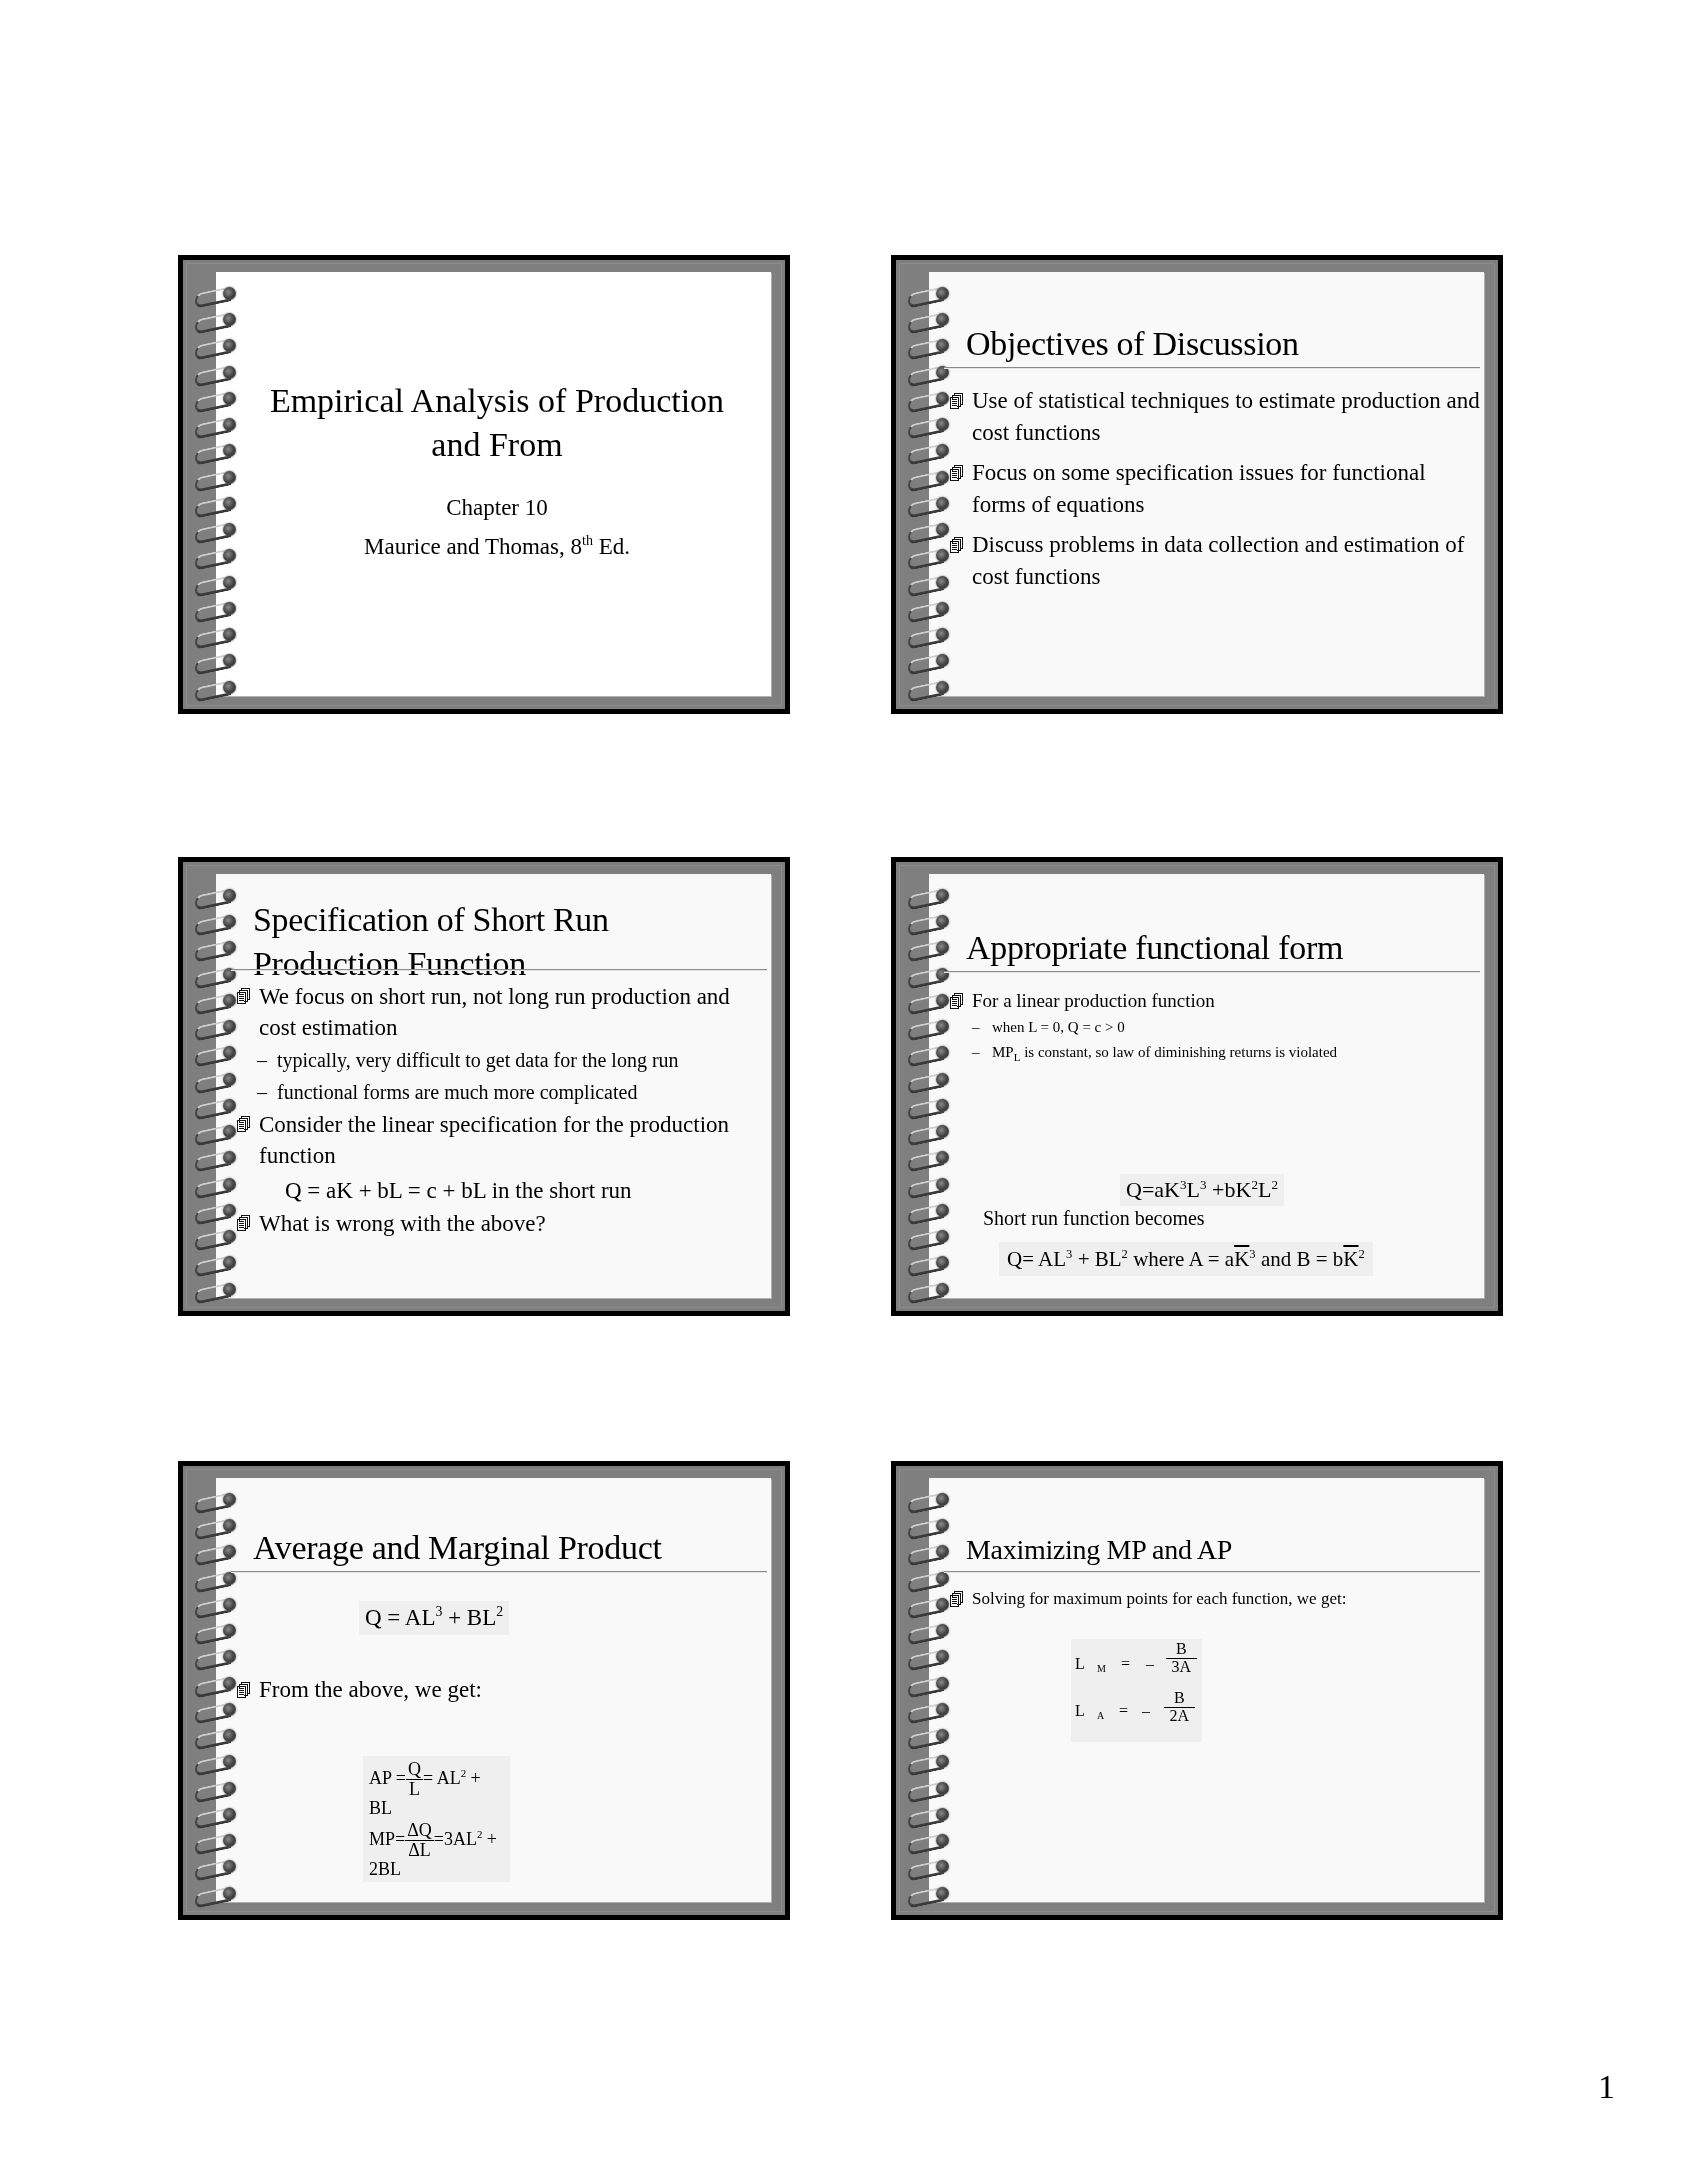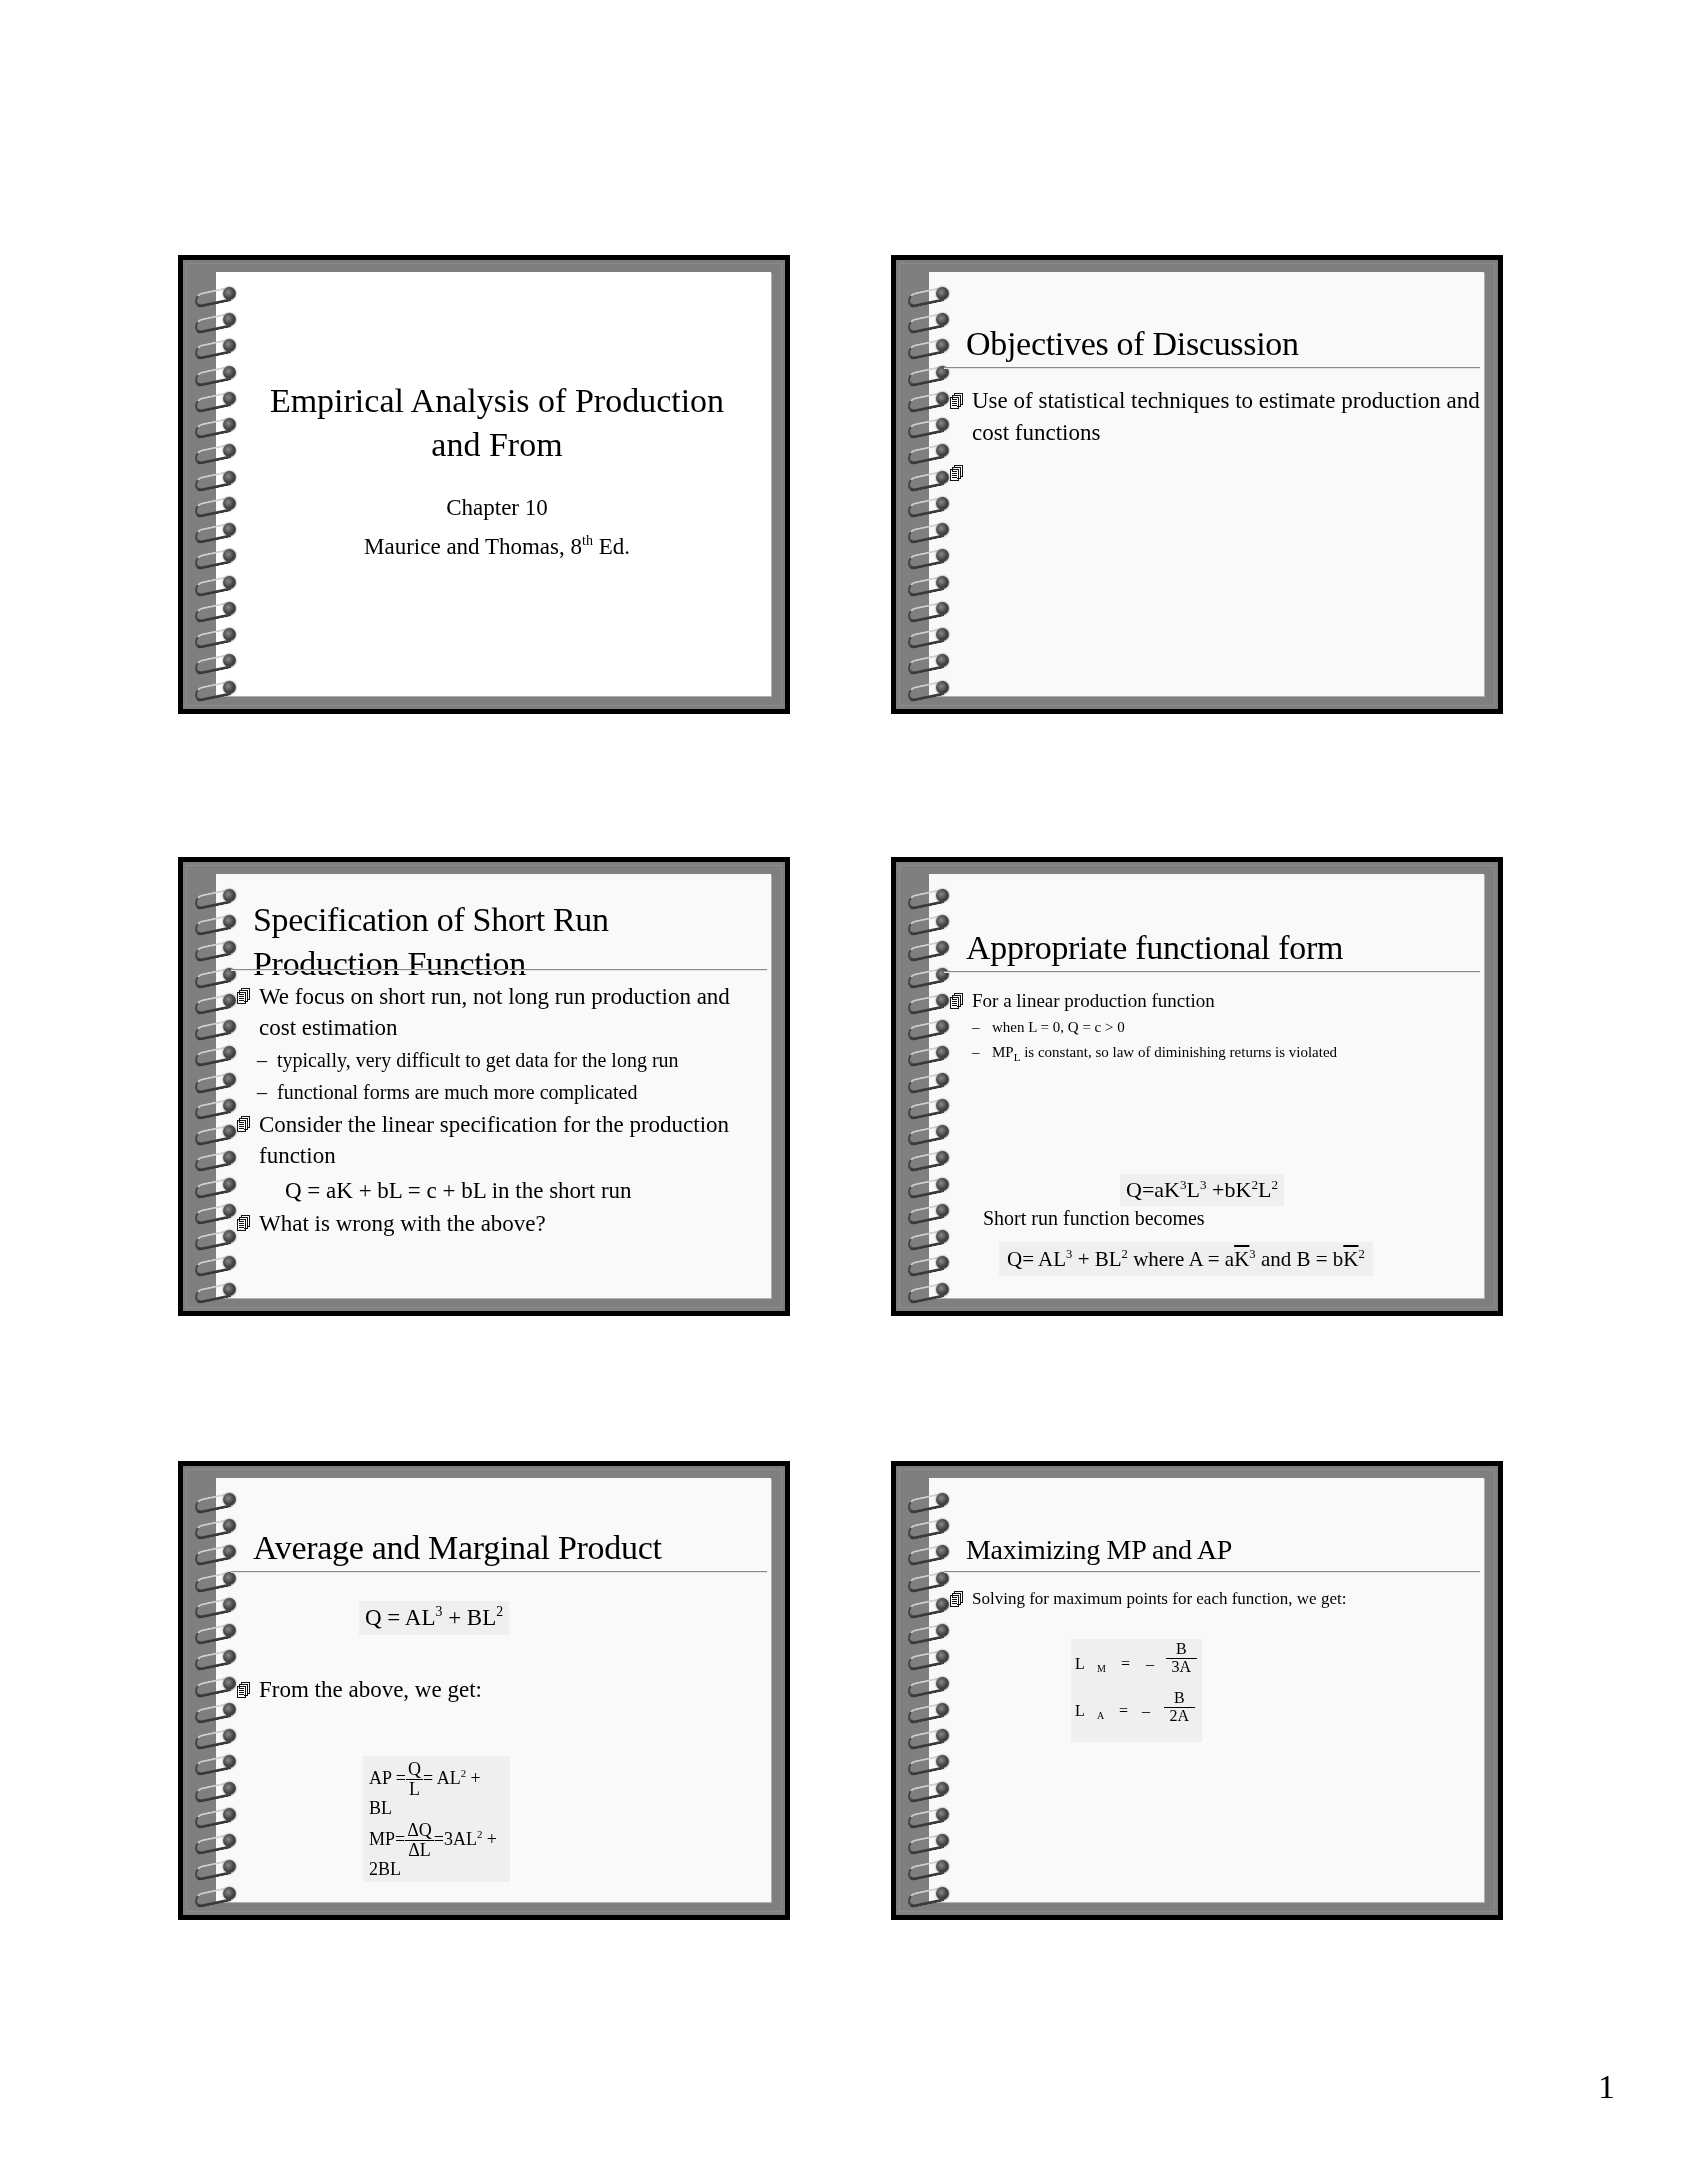--- a/index.html
+++ b/index.html
@@ -221,26 +221,26 @@
   <ul class="bullets" style="top:125px; font-size:23px; line-height:32px;">
     <li style="margin-bottom:8px;"><span class="bullet-icon" style="top:8px;">
           <span></span>
           <span></span>
           <span></span>
         </span><span>Use of statistical techniques to estimate production and cost functions</span></li>
     <li style="margin-bottom:8px;"><span class="bullet-icon" style="top:8px;">
           <span></span>
           <span></span>
           <span></span>
-        </span></li>
+        </span><span>Focus on some specification issues for functional forms of equations</span></li>
     <li><span class="bullet-icon" style="top:8px;">
           <span></span>
           <span></span>
           <span></span>
-        </span></li>
+        </span><span>Discuss problems in data collection and estimation of cost functions</span></li>
   </ul>
 </div>
 
 <div class="slide" style="left:178px; top:857px;">
   <div class="inner-frame"></div>
   <div class="page"></div>
   <div class="binding">
       <div class="ring" style="top: 0px;">
         <div class="wire"></div>
         <div class="hole"></div>

